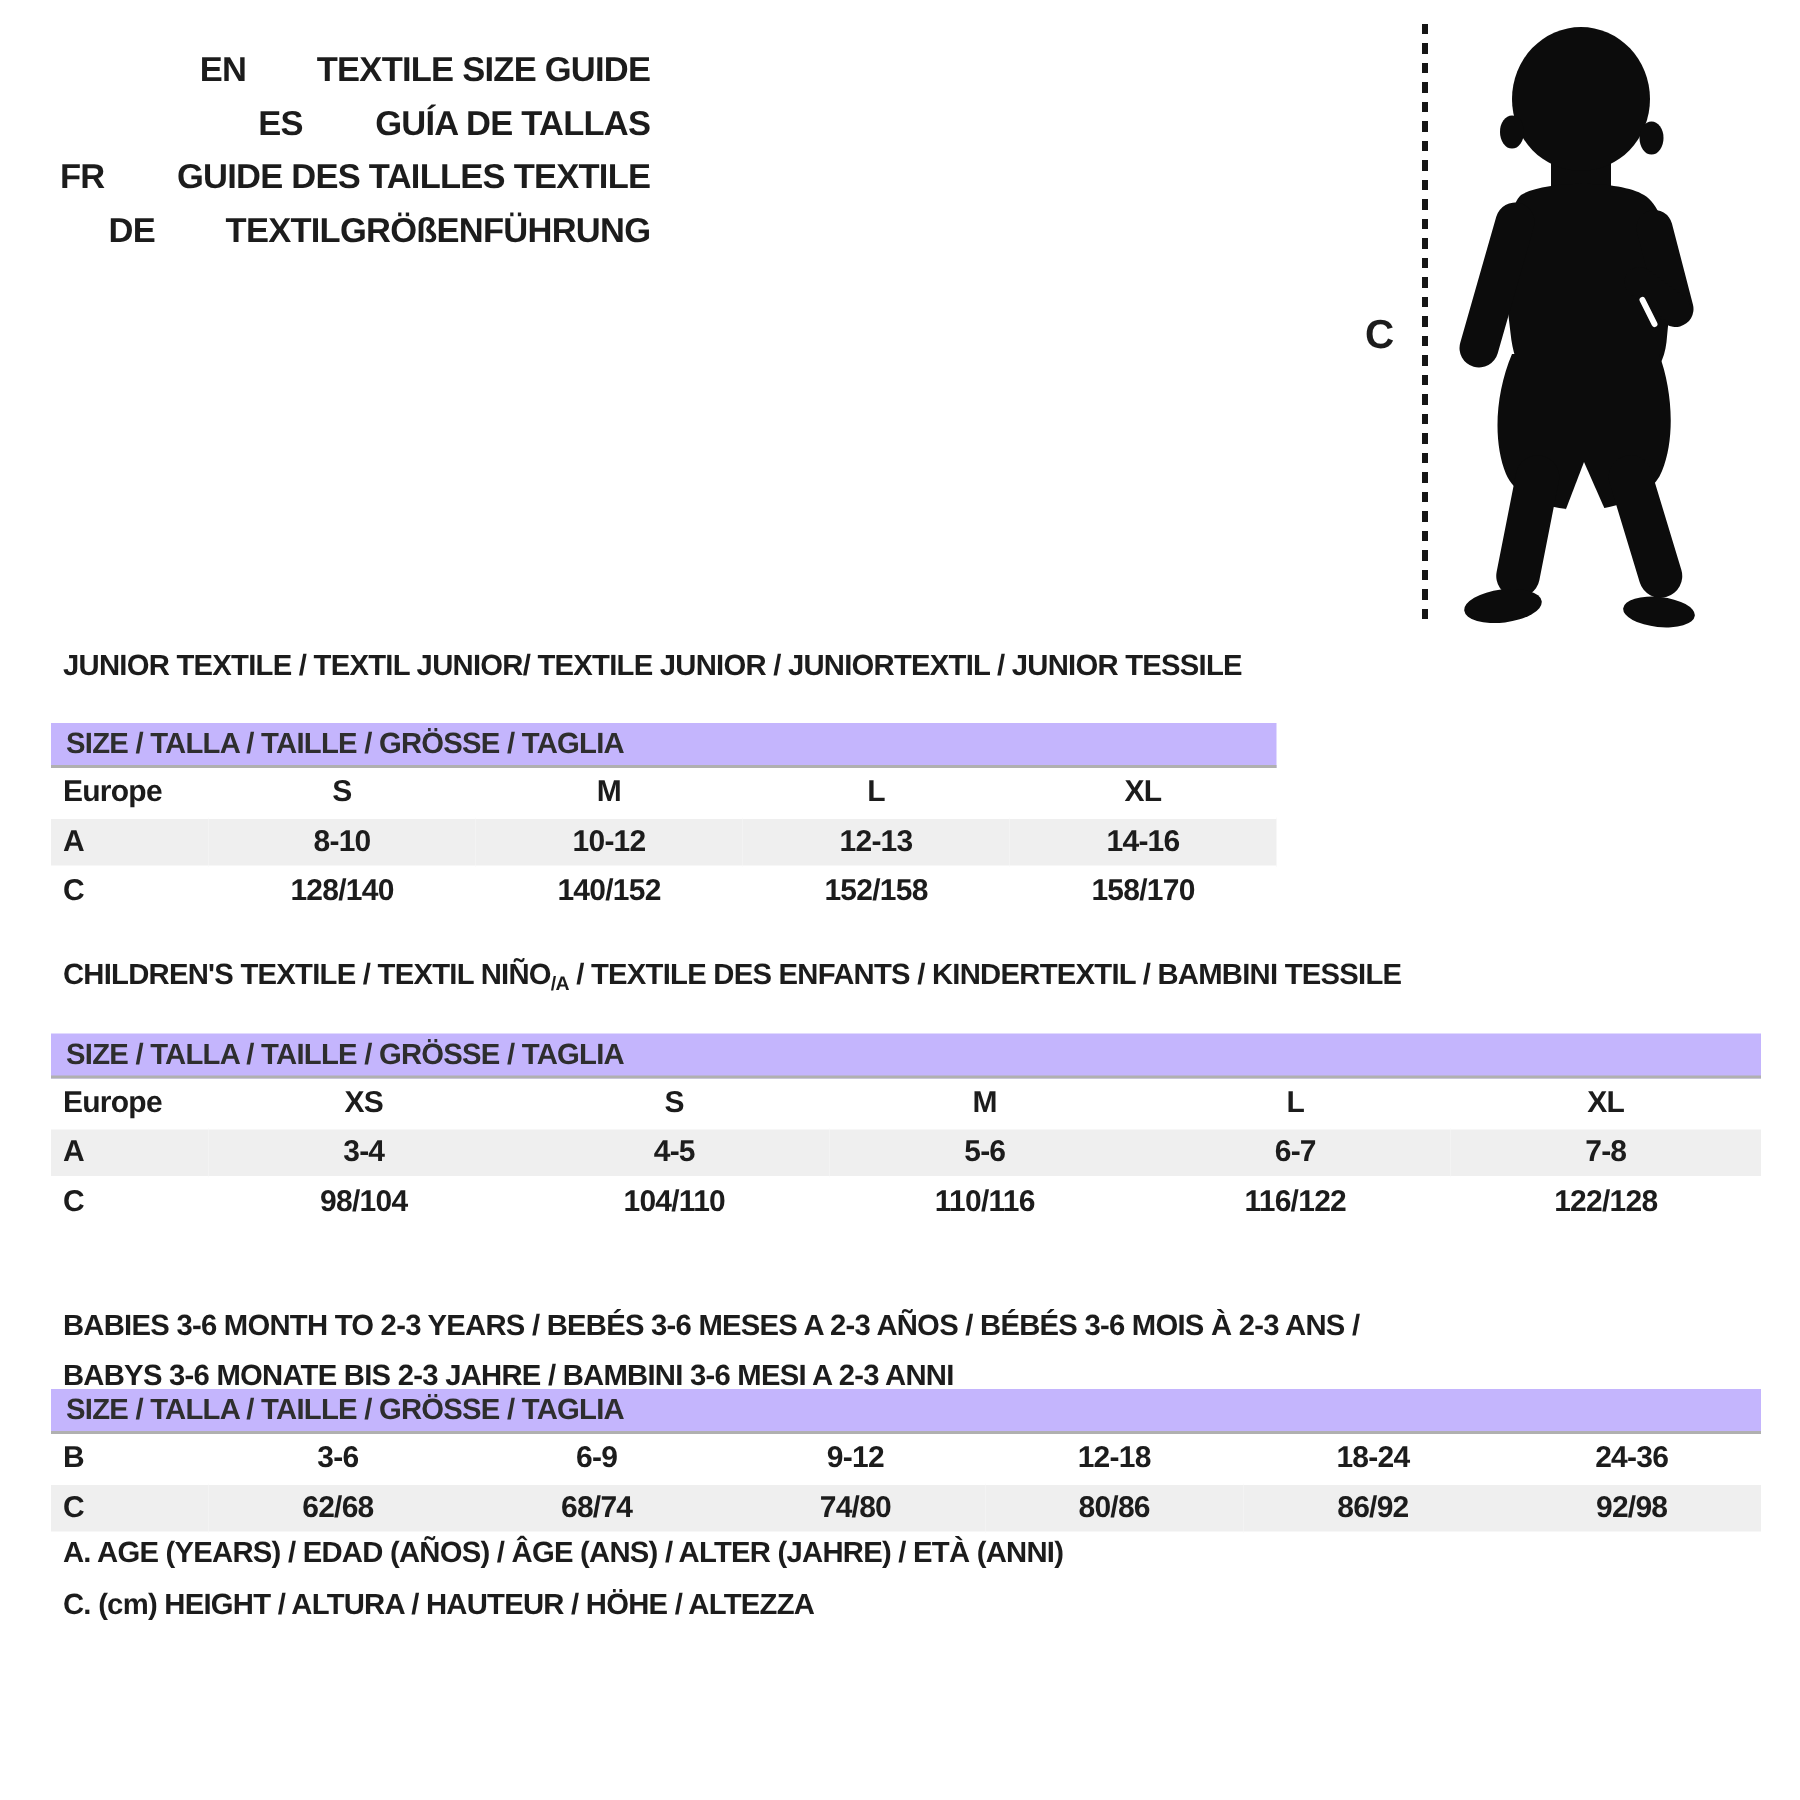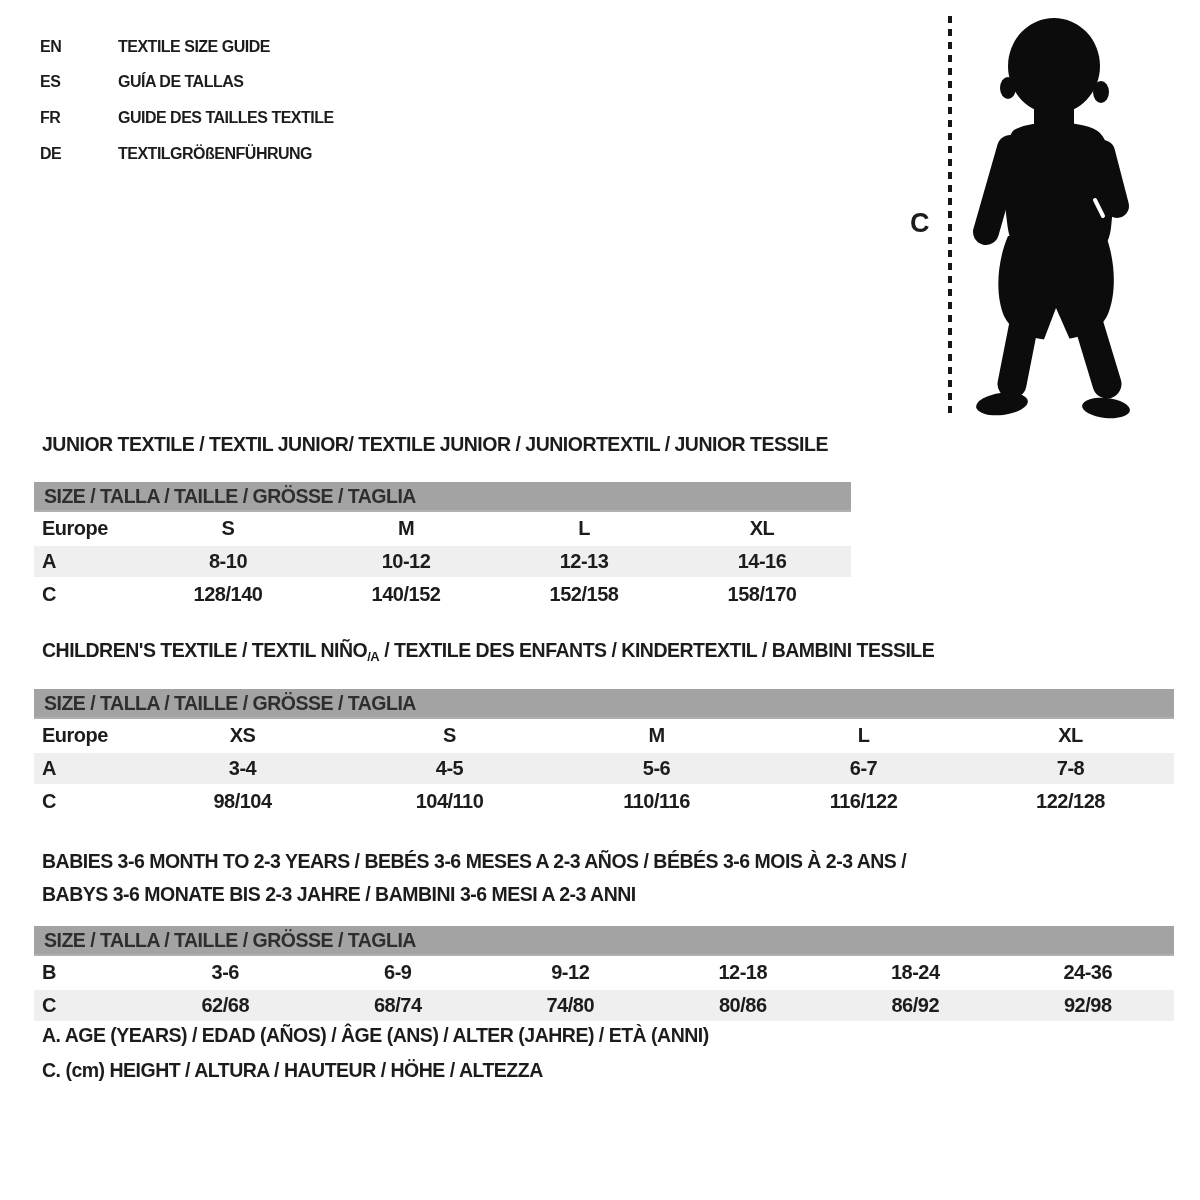--- a/index.html
+++ b/index.html
@@ -1,36 +1,36 @@
 <!DOCTYPE html>
 <html><head>
 <meta charset="utf-8">
 <style>
   html,body{margin:0;padding:0;background:#ffffff;}
   body{width:1200px;height:1200px;font-family:"Liberation Sans",sans-serif;color:#1c1c1c;}
   .page{position:relative;width:1200px;height:1200px;overflow:hidden;background:#ffffff;}
 
   
   .langs{position:absolute;left:40px;top:29px;}
-  .lang-row{display:flex;align-items:center;height:35.6px;font-weight:bold;font-size:16px;letter-spacing:-0.5px;white-space:nowrap;}
+  .lang-row{display:flex;align-items:center;height:35.6px;font-weight:bold;font-size:23px;letter-spacing:-0.5px;white-space:nowrap;justify-content:flex-end;}
   .lang-code{width:78px;flex:0 0 78px;}
 
   
   .dash-line{position:absolute;left:948px;top:16px;width:4px;height:397px;
     background-image:repeating-linear-gradient(to bottom,#161616 0px,#161616 7px,transparent 7px,transparent 13px);}
   .c-label{position:absolute;left:910px;top:208px;font-size:27px;font-weight:bold;}
   .baby-svg{position:absolute;left:968px;top:12px;}
 
   
   .sec-heading{position:absolute;font-size:19.5px;font-weight:bold;letter-spacing:-0.5px;white-space:nowrap;}
   .sub{font-size:13px;vertical-align:-4px;}
   .two-line{line-height:33px;}
 
   
-  .size-bar{position:absolute;height:30px;background:#a3a3a3;border-bottom:2px solid #b0b0b0;box-sizing:border-box;
+  .size-bar{position:absolute;height:30px;background:#c4b5fd;border-bottom:2px solid #b0b0b0;box-sizing:border-box;
     font-size:19.5px;font-weight:bold;color:#2e2e2e;line-height:28px;padding-left:10px;letter-spacing:-0.5px;white-space:nowrap;overflow:hidden;}
   #junior-bar{left:34px;top:482px;width:817px;}
   #children-bar{left:34px;top:689px;width:1140px;}
   #babies-bar{left:34px;top:926px;width:1140px;}
 
   
   table{position:absolute;border-collapse:collapse;table-layout:fixed;}
   td{height:31px;padding:0;font-weight:bold;font-size:20px;letter-spacing:-0.5px;text-align:center;vertical-align:middle;white-space:nowrap;}
   td.lab{text-align:left;padding-left:8px;margin-left:28px;}
   tr.alt td{background:#efefef;border-top:2px solid #ffffff;border-bottom:2px solid #ffffff;}
@@ -156,21 +156,21 @@
         <td class="lab">C</td>
         <td>98/104</td>
         <td>104/110</td>
         <td>110/116</td>
         <td>116/122</td>
         <td>122/128</td>
       </tr>
     </tbody>
   </table>
 
-  <div class="sec-heading two-line" style="left:42px;top:845px;">
+  <div class="sec-heading two-line" style="left:42px;top:868px;">
     <div>BABIES 3-6 MONTH TO 2-3 YEARS / BEBÉS 3-6 MESES A 2-3 AÑOS / BÉBÉS 3-6 MOIS À 2-3 ANS /</div>
     <div>BABYS 3-6 MONATE BIS 2-3 JAHRE / BAMBINI 3-6 MESI A 2-3 ANNI</div>
   </div>
   <div class="size-bar" id="babies-bar">SIZE / TALLA / TAILLE / GRÖSSE / TAGLIA</div>
   <table id="babies-table">
     <colgroup>
         <col class="col-label">
         <col>
         <col>
         <col>

